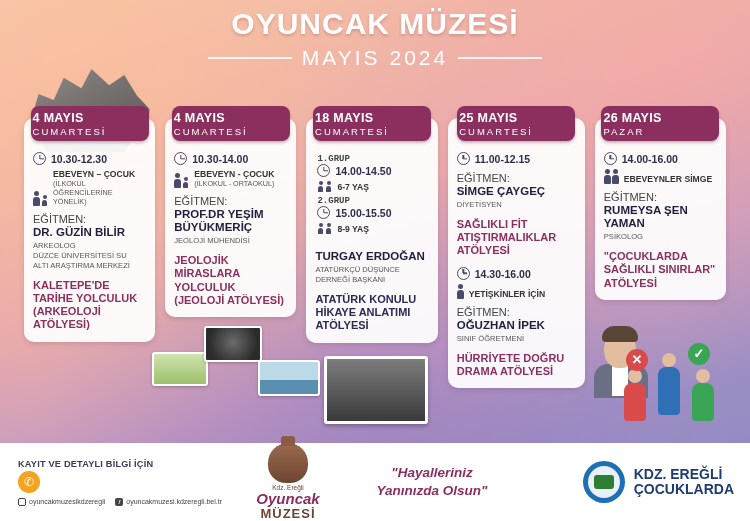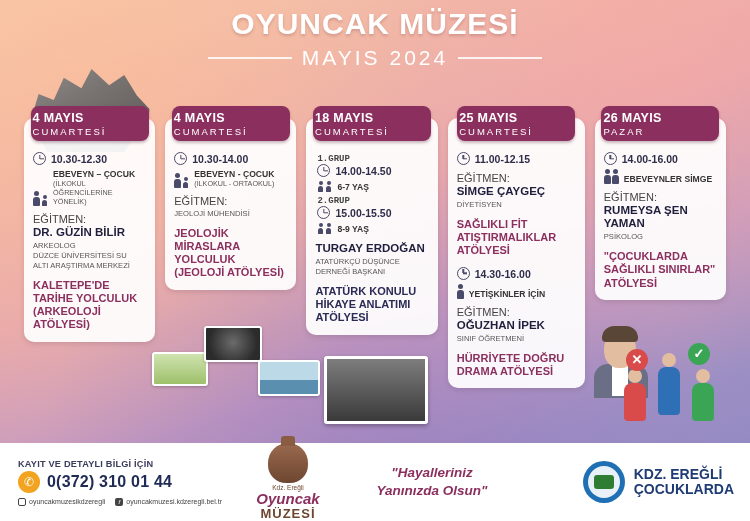--- a/index.html
+++ b/index.html
@@ -268,20 +268,22 @@
               <div class="h"></div>
               <div class="b"></div>
             </div>
         </div>
         <div>
           <div class="aud">EBEVEYN - ÇOCUK</div>
           <div class="aud-sub">(İLKOKUL - ORTAOKUL)</div>
         </div>
       </div>
       <div class="lbl">EĞİTMEN:</div>
+      <div class="name" style="white-space:pre-line">PROF.DR YEŞİM
+BÜYÜKMERİÇ</div>
       <div class="role" style="white-space:pre-line">JEOLOJİ MÜHENDİSİ</div>
       <div class="wtitle" style="white-space:pre-line">JEOLOJİK MİRASLARA
 YOLCULUK
 (JEOLOJİ ATÖLYESİ)</div>
     </div>
 
     <div class="card">
       <div class="ribbon">
         <div class="d">18 MAYIS</div>
         <div class="dn">CUMARTESİ</div>
@@ -317,21 +319,21 @@
                 <div class="b"></div>
               </div>
             <div class="p small">
                 <div class="h"></div>
                 <div class="b"></div>
               </div>
           </div>
           <div class="aud">8-9 YAŞ</div>
         </div>
       </div>
-      <div class="name" style="margin-top:8px">TURGAY ERDOĞAN</div>
+      <div class="name" style="margin-top:16px">TURGAY ERDOĞAN</div>
       <div class="role" style="white-space:pre-line">ATATÜRKÇÜ DÜŞÜNCE
 DERNEĞİ BAŞKANI</div>
       <div class="wtitle dark" style="white-space:pre-line">ATATÜRK KONULU
 HİKAYE ANLATIMI
 ATÖLYESİ</div>
     </div>
 
     <div class="card wide">
       <div class="ribbon">
         <div class="d">25 MAYIS</div>
@@ -428,21 +430,20 @@
     <div class="badge-x" style="left:2px; top:6px">✕</div>
     <div class="badge-ok" style="left:64px; top:0px">✓</div>
   </div>
 
   <div class="footer">
 
     <div class="f-col1">
       <div class="f-head">KAYIT VE DETAYLI BİLGİ İÇİN</div>
       <div class="f-phone-row">
         <div class="phone-circle">✆</div>
-        <div class="f-phone">0(372) 310 01 44</div>
       </div>
       <div class="f-social">
         <span>
           <i class="ic-sq"></i>
           <b style="font-weight:normal">oyuncakmuzesikdzeregli</b>
         </span>
         <span>
           <i class="ic-f">f</i>
           <b style="font-weight:normal">oyuncakmuzesi.kdzeregli.bel.tr</b>
         </span>

